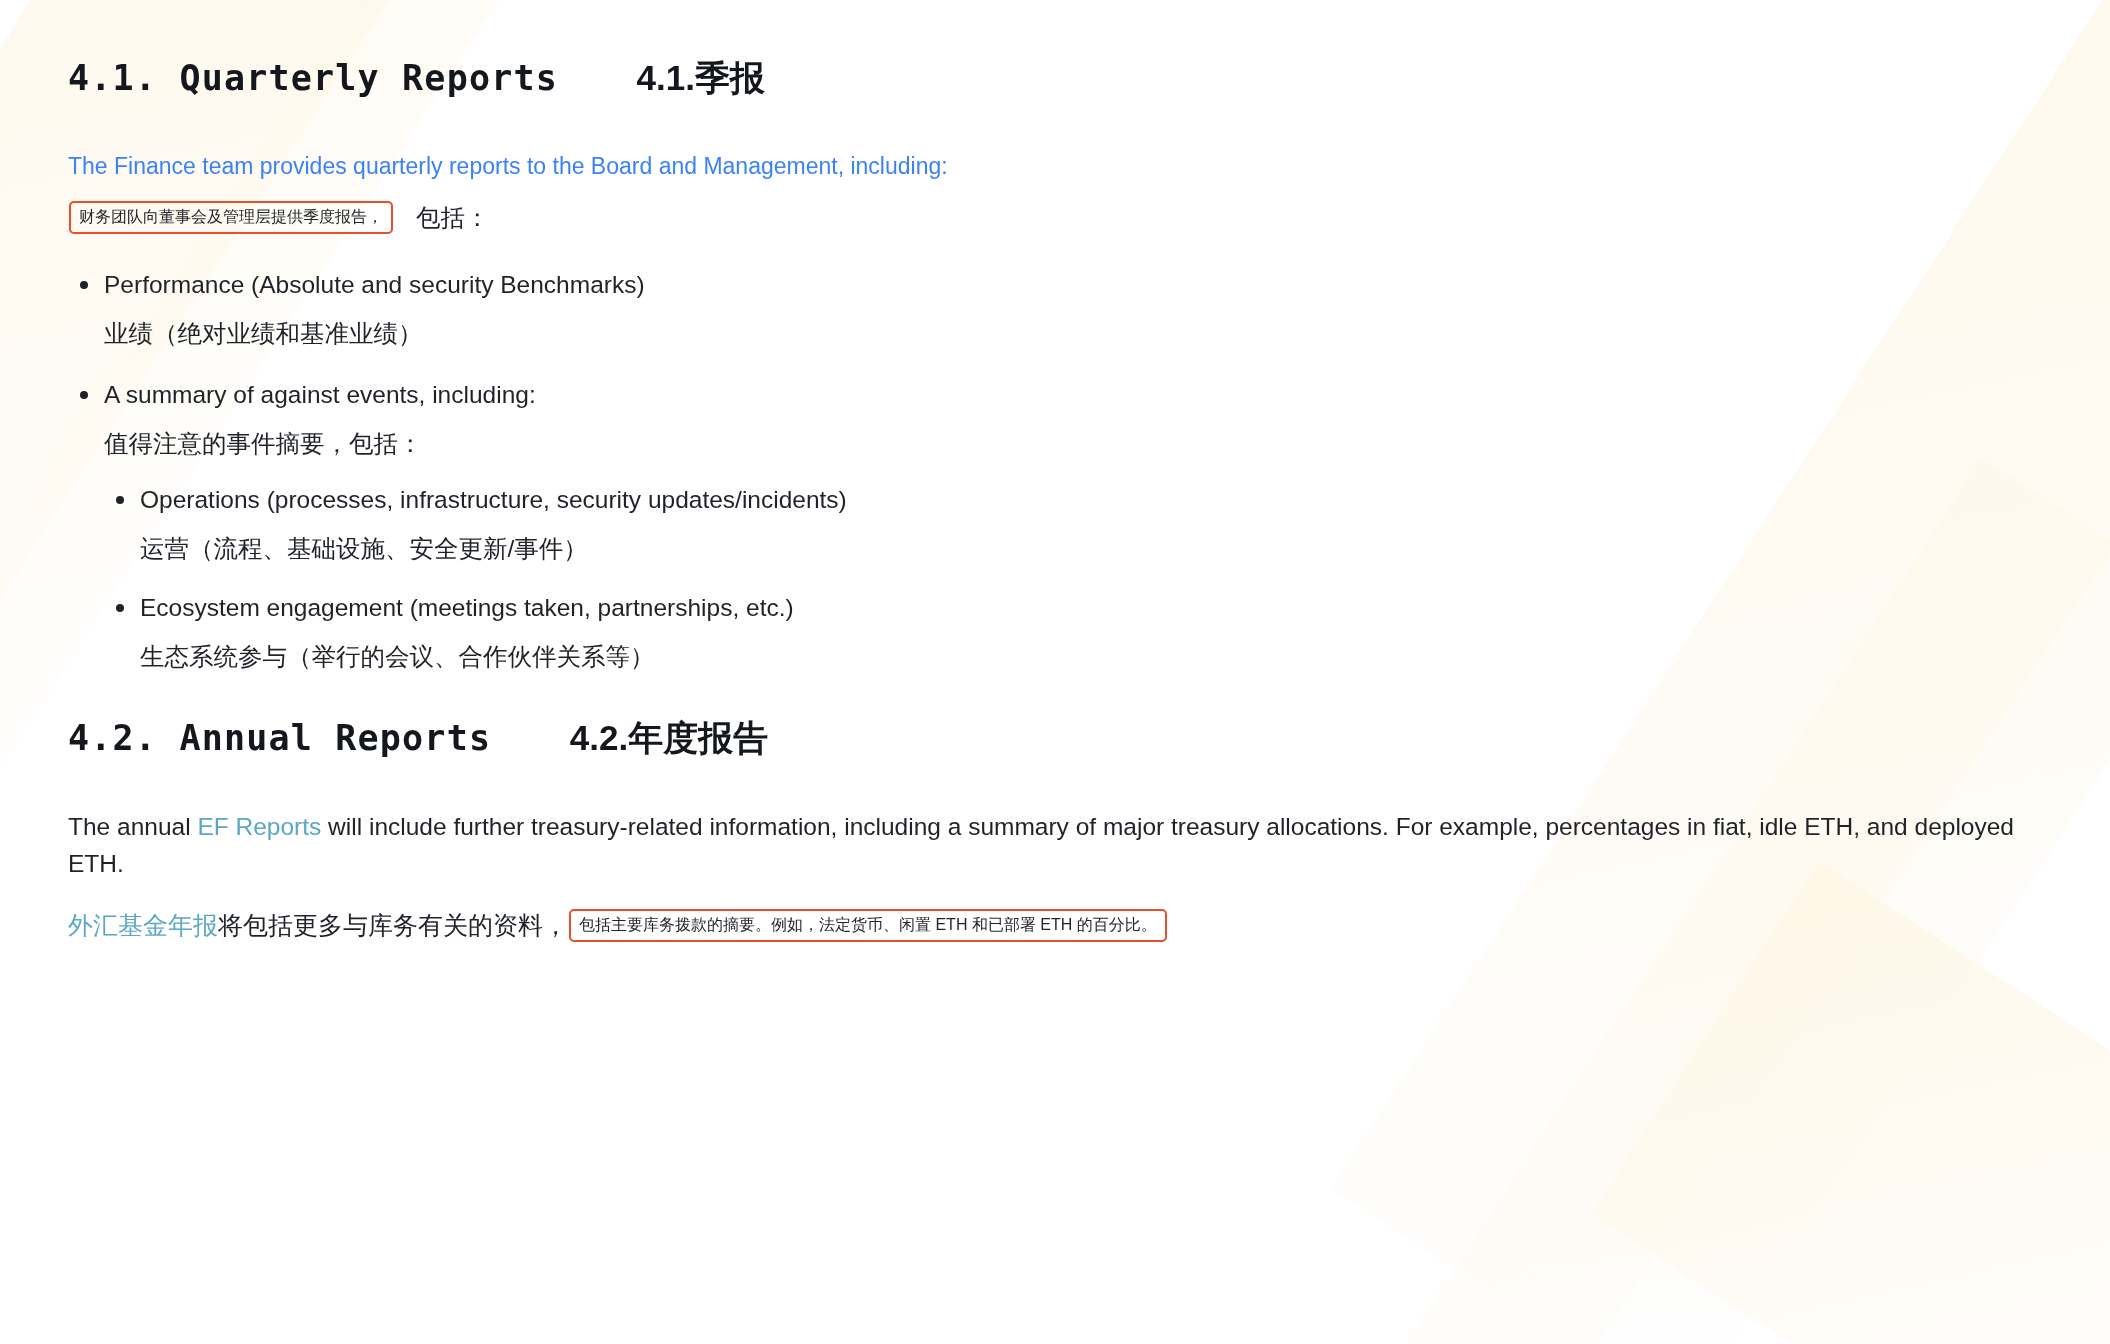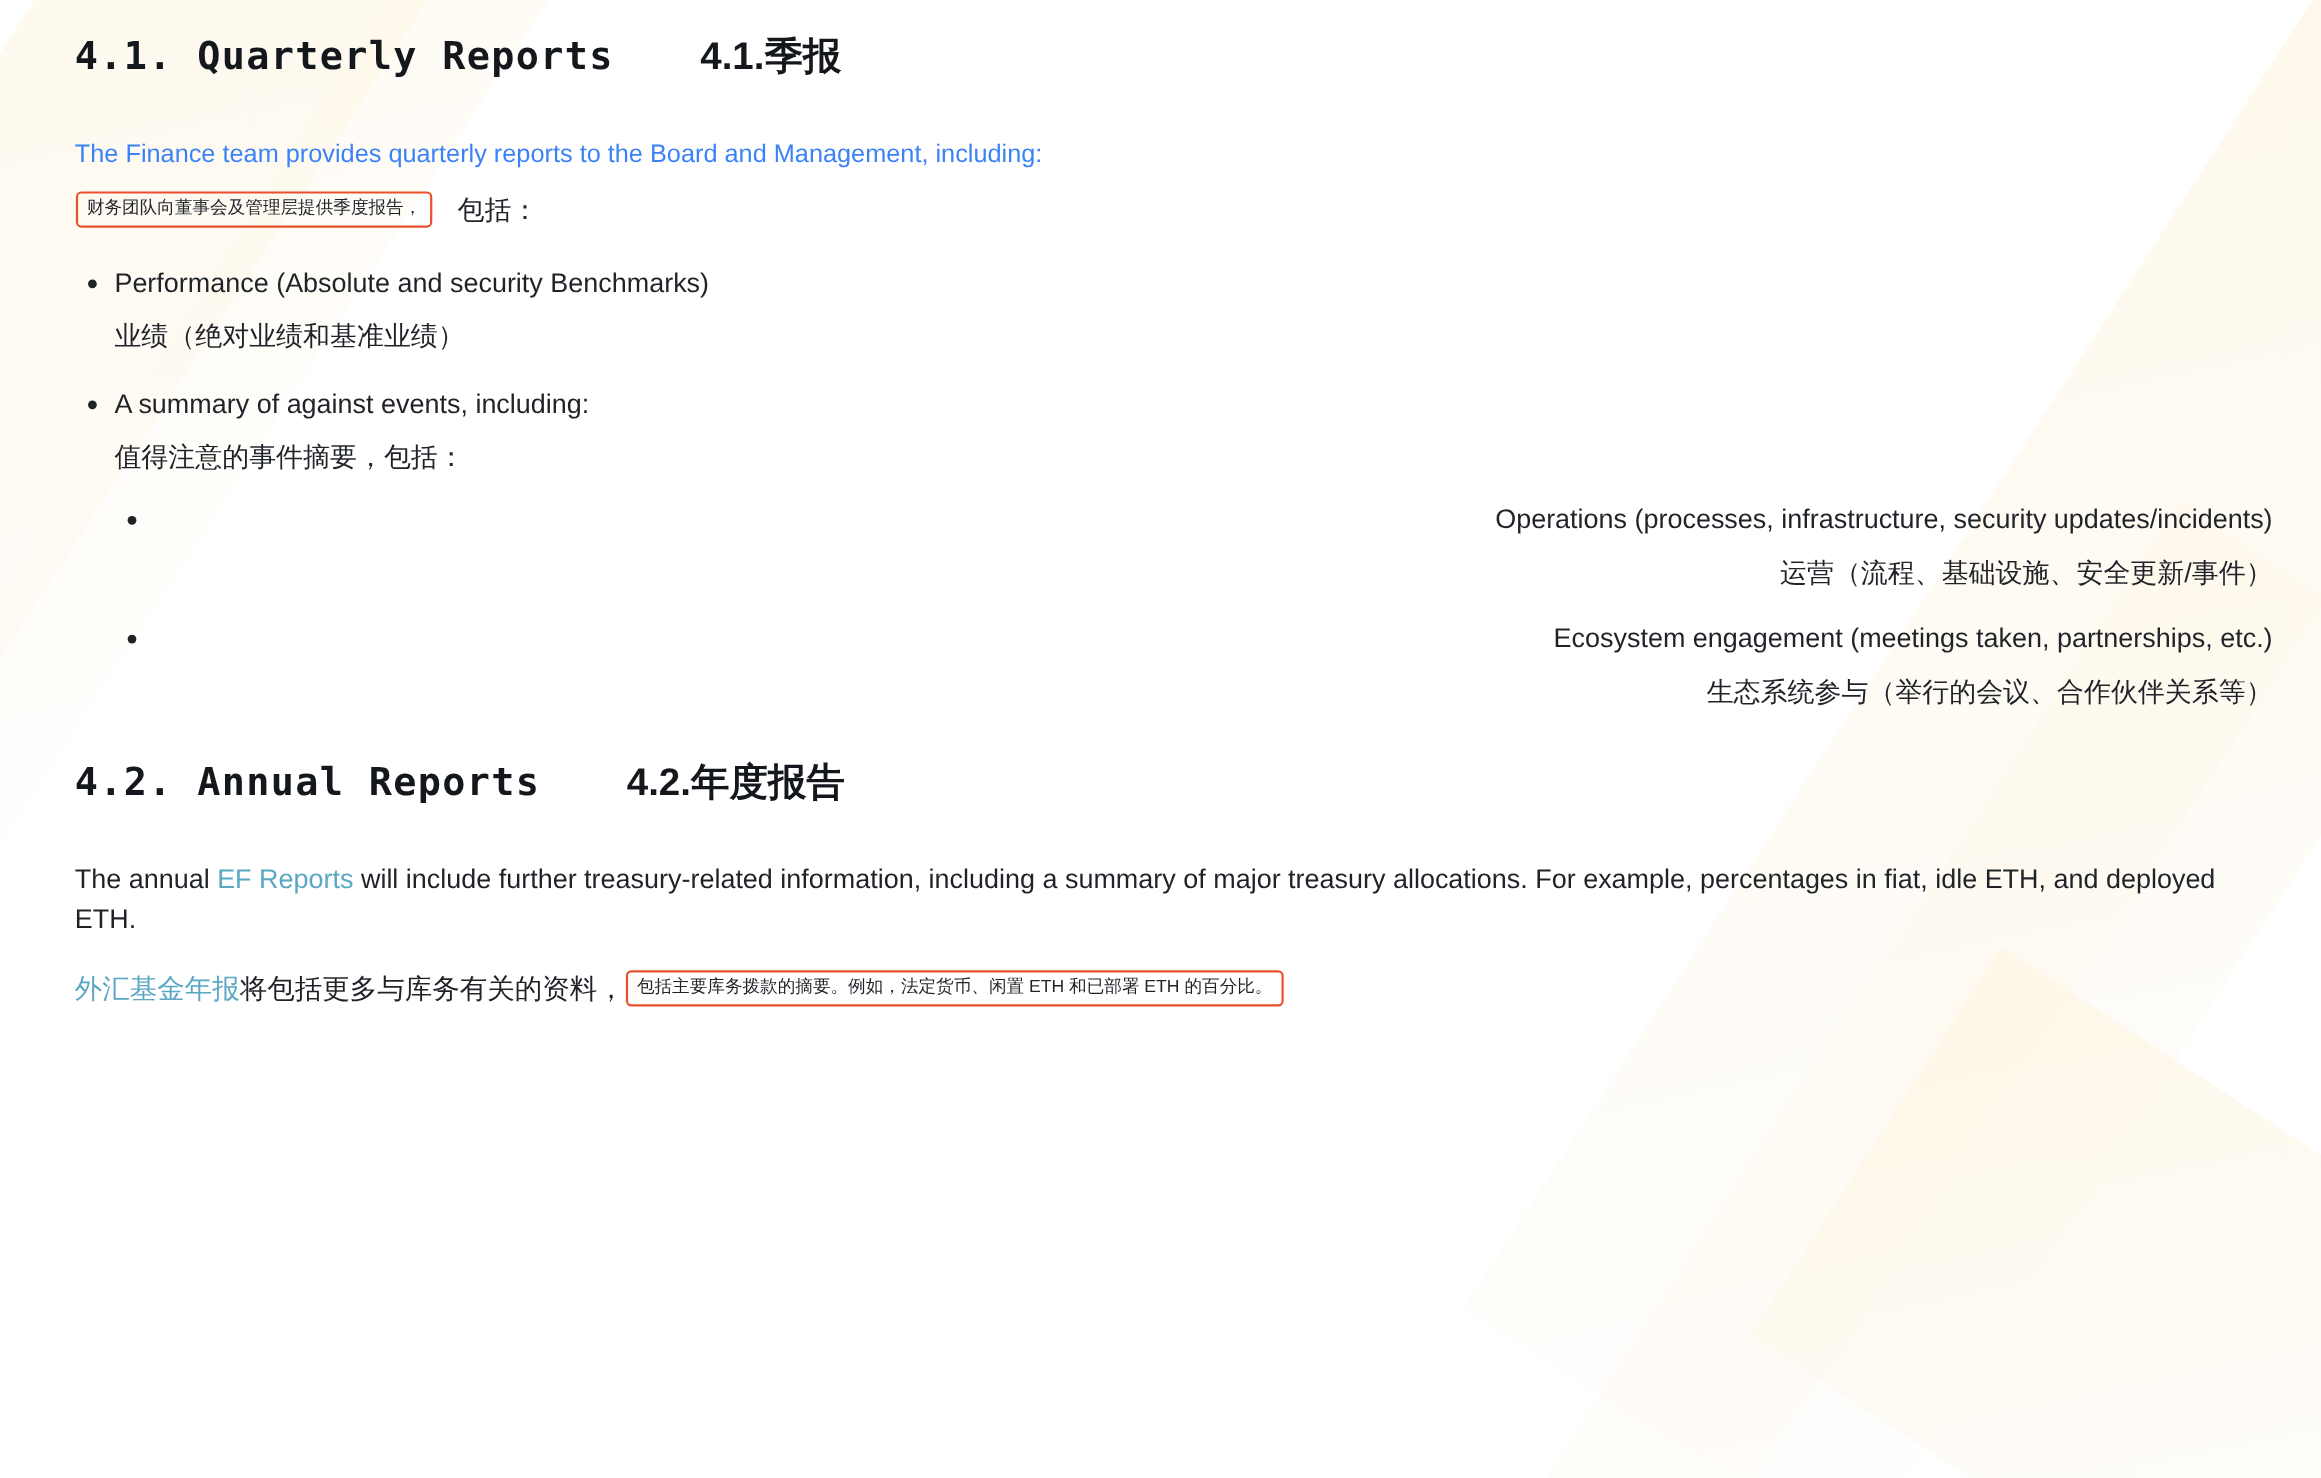--- a/index.html
+++ b/index.html
@@ -21,21 +21,21 @@
     background: linear-gradient(135deg, rgba(255,247,230,0.85), rgba(250,250,252,0.2));
     transform: rotate(33deg);
     border-radius: 2px;
   }
   .d1 { width: 300px; height: 1500px; left: -180px; top: -380px; }
   .d2 { width: 120px; height: 1400px; left: 120px; top: -320px; opacity: .55; }
   .d3 { width: 420px; height: 1700px; left: 1760px; top: -260px; background: linear-gradient(135deg, rgba(246,246,249,0.95), rgba(255,252,244,0.5)); }
   .d4 { width: 160px; height: 1500px; left: 1560px; top: 380px; opacity: .6; }
   .d5 { width: 560px; height: 420px; left: 1660px; top: 980px; transform: rotate(33deg); background: linear-gradient(135deg, rgba(255,249,235,0.9), rgba(255,255,255,0.2)); }
 
-  .page { position: relative; padding: 28px 44px 0 68px; }
+  .page { position: relative; padding: 28px 28px 0 68px; margin-top: 27px; }
 
   h2.heading {
     font-family: "DejaVu Sans Mono", monospace;
     font-weight: bold;
     font-size: 35px;
     letter-spacing: 1.2px;
     margin: 0;
     color: #14181d;
   }
   h2.heading .cn {
@@ -89,21 +89,21 @@
     margin-bottom: 24px;
   }
   ul.lvl2 > li::before {
     content: "";
     position: absolute;
     left: 12px; top: 13px;
     width: 8px; height: 8px;
     border-radius: 50%;
     background: #1f2328;
   }
-  .indent-l2 { padding-left: 48px; text-align: right; }
+  .indent-l2 { padding-left: 48px; }
 
   a.link { color: #5ba7c4; text-decoration: none; }
 
   .para-block { font-size: 24.5px; line-height: 1.55; max-width: 1960px; }
   .last-row { display: flex; align-items: center; flex-wrap: nowrap; margin-top: 26px; }
   .last-row .pre { font-size: 25px; white-space: nowrap; }
 </style>
 </head>
 <body>
 

